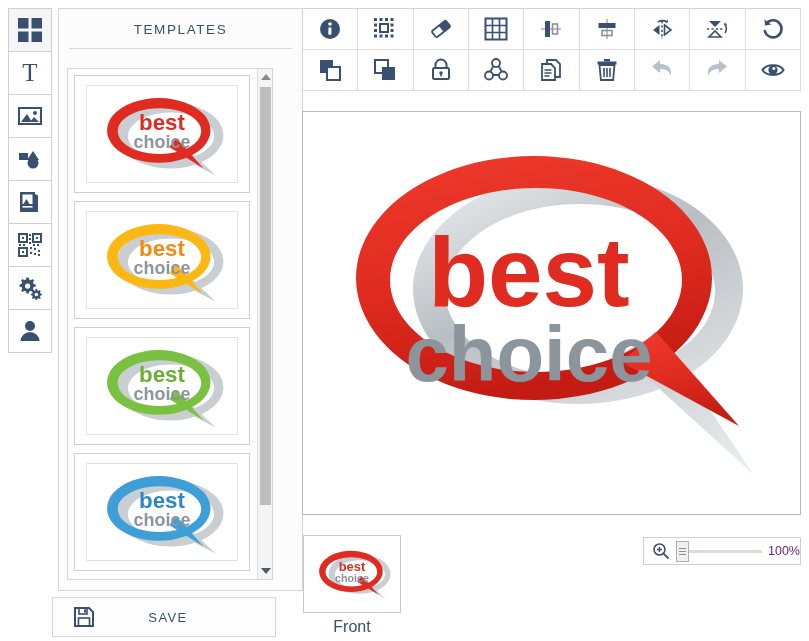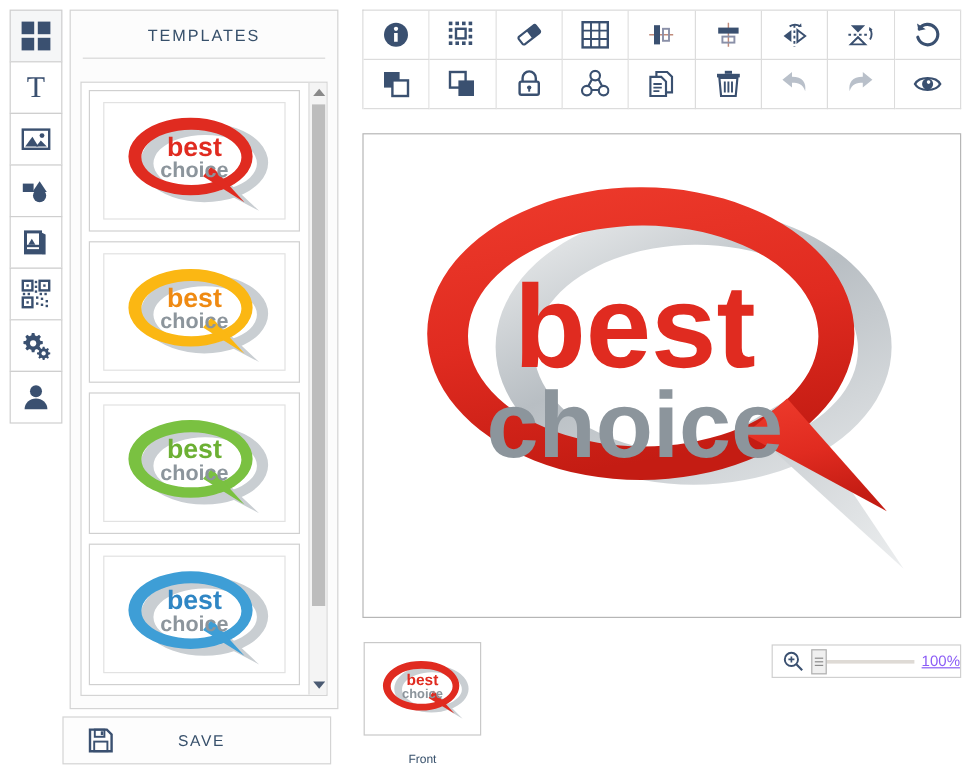--- a/index.html
+++ b/index.html
@@ -30,21 +30,21 @@
     box-sizing: border-box;
     cursor: pointer;
   }
   .rail-btn:first-child { margin-top: 0; }
   .rail-btn.active { background: #f5f6f7; }
   .rail-btn svg { display: block; }
 
   
   #templates-panel {
     position: absolute; left: 58px; top: 8px;
-    width: 224px; height: 583px;
+    width: 245px; height: 583px;
     border: 1px solid #d4d4d4;
     background: #fcfcfc;
     box-sizing: border-box;
   }
   #templates-title {
     text-align: center;
     font-size: 13.5px;
     letter-spacing: 1.6px;
     color: #37506b;
     padding: 13px 0 11px 0;
@@ -177,23 +177,23 @@
   #page-thumb {
     width: 98px; height: 78px;
     border: 1px solid #c9c9c9;
     background: #ffffff;
     box-sizing: border-box;
     display: flex; align-items: center; justify-content: center;
     cursor: pointer;
   }
   #page-thumb-label {
     text-align: center;
-    font-size: 10px;
+    font-size: 16px;
     color: #37506b;
-    margin-top: 15px;
+    margin-top: 5px;
   }
 
   
   #zoom-ctrl {
     position: absolute; left: 643px; top: 537px;
     width: 158px; height: 28px;
     border: 1px solid #d0d0d0;
     background: #ffffff;
     box-sizing: border-box;
     display: flex; align-items: center;
@@ -215,23 +215,22 @@
     width: 13px; height: 21px;
     background: #f0f0f0;
     border: 1px solid #b0b0b0;
     box-sizing: border-box;
     display: flex; flex-direction: column;
     align-items: center; justify-content: center;
     cursor: pointer;
   }
   .grip { width: 7px; height: 1px; background: #8c8c8c; margin: 1px 0; }
   #zoom-value {
-    font-size: 12.5px; color: #8b5cf6;
+    font-size: 12.5px; color: #701a75;
     margin-left: 6px;
-    text-decoration: underline;
   }
 </style>
 </head>
 <body>
 
 <div id="app">
 
   <div id="tool-rail">
 
     <div class="rail-btn active">

